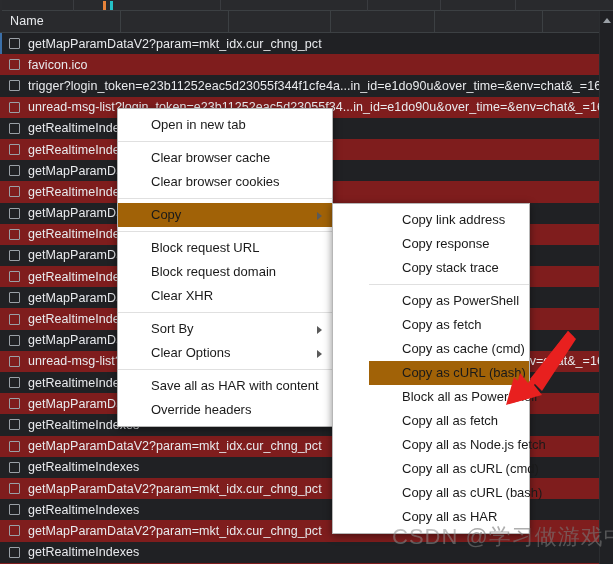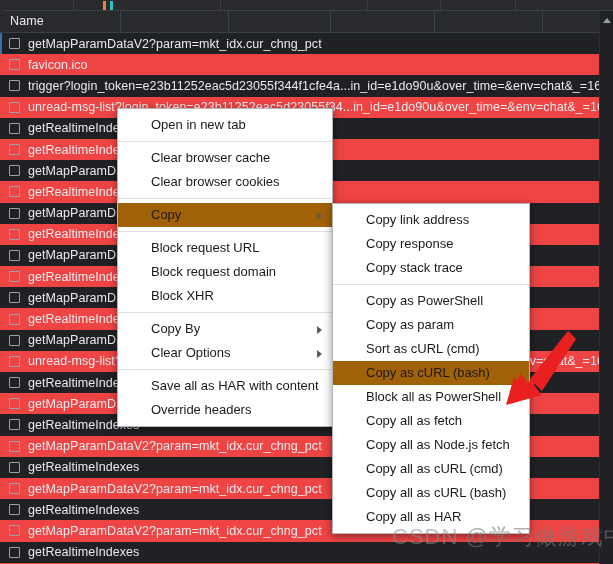--- a/index.html
+++ b/index.html
@@ -61,21 +61,21 @@
   .row {
     position: relative;
     height: 21.2px;
     width: 613px;
     display: flex;
     align-items: center;
     padding-left: 9px;
     white-space: nowrap;
   }
   .row.even { background: #202124; }
-  .row.odd  { background: #ef4444; }
+  .row.odd  { background: #7f1d1d; }
   .row .cb {
     width: 11px; height: 11px;
     border: 1px solid #9aa0a6;
     border-radius: 1px;
     background: transparent;
     flex: 0 0 auto;
     margin-right: 8px;
   }
   .row .label {
     font-size: 12.5px;
@@ -111,21 +111,21 @@
     position: absolute;
     background: #ffffff;
     border: 1px solid #b6b6b6;
     box-shadow: 0 2px 8px rgba(0,0,0,.45);
     font-size: 13px;
     color: #1a1a1a;
     padding: 4px 0;
     z-index: 20;
   }
   #menu-main { left: 117px; top: 108px; width: 216px; }
-  #menu-sub  { left: 332px; top: 203px; width: 198px; }
+  #menu-sub  { left: 332px; top: 203px; width: 198px; padding-left: 36px; }
 
   .mi {
     position: relative;
     height: 24px;
     line-height: 24px;
     padding-left: 33px;
     padding-right: 20px;
     white-space: nowrap;
     cursor: default;
     font-family: Liberation Sans, sans-serif;
@@ -305,37 +305,37 @@
   <div class="ctx-menu" id="menu-main">
       <div class="mi"><span>Open in new tab</span></div>
       <div class="sep"></div>
       <div class="mi"><span>Clear browser cache</span></div>
       <div class="mi"><span>Clear browser cookies</span></div>
       <div class="sep"></div>
       <div class="mi hl"><span>Copy</span><span class="caret"></span></div>
       <div class="sep"></div>
       <div class="mi"><span>Block request URL</span></div>
       <div class="mi"><span>Block request domain</span></div>
-      <div class="mi"><span>Block XHR</span></div>
-      <div class="sep"></div>
-      <div class="mi"><span>Copy By</span><span class="caret"></span></div>
+      <div class="mi"><span>Clear XHR</span></div>
+      <div class="sep"></div>
+      <div class="mi"><span>Sort By</span><span class="caret"></span></div>
       <div class="mi"><span>Clear Options</span><span class="caret"></span></div>
       <div class="sep"></div>
       <div class="mi"><span>Save all as HAR with content</span></div>
       <div class="mi"><span>Override headers</span></div>
     </div>
 
   <div class="ctx-menu" id="menu-sub">
       <div class="mi"><span>Copy link address</span></div>
       <div class="mi"><span>Copy response</span></div>
       <div class="mi"><span>Copy stack trace</span></div>
       <div class="sep"></div>
       <div class="mi"><span>Copy as PowerShell</span></div>
-      <div class="mi"><span>Copy as param</span></div>
-      <div class="mi"><span>Sort as cURL (cmd)</span></div>
+      <div class="mi"><span>Copy as fetch</span></div>
+      <div class="mi"><span>Copy as cache (cmd)</span></div>
       <div class="mi hl"><span>Copy as cURL (bash)</span></div>
       <div class="mi"><span>Block all as PowerShell</span></div>
       <div class="mi"><span>Copy all as fetch</span></div>
       <div class="mi"><span>Copy all as Node.js fetch</span></div>
       <div class="mi"><span>Copy all as cURL (cmd)</span></div>
       <div class="mi"><span>Copy all as cURL (bash)</span></div>
       <div class="mi"><span>Copy all as HAR</span></div>
     </div>
 
   <svg class="arrow-svg" viewBox="0 0 90 90">

